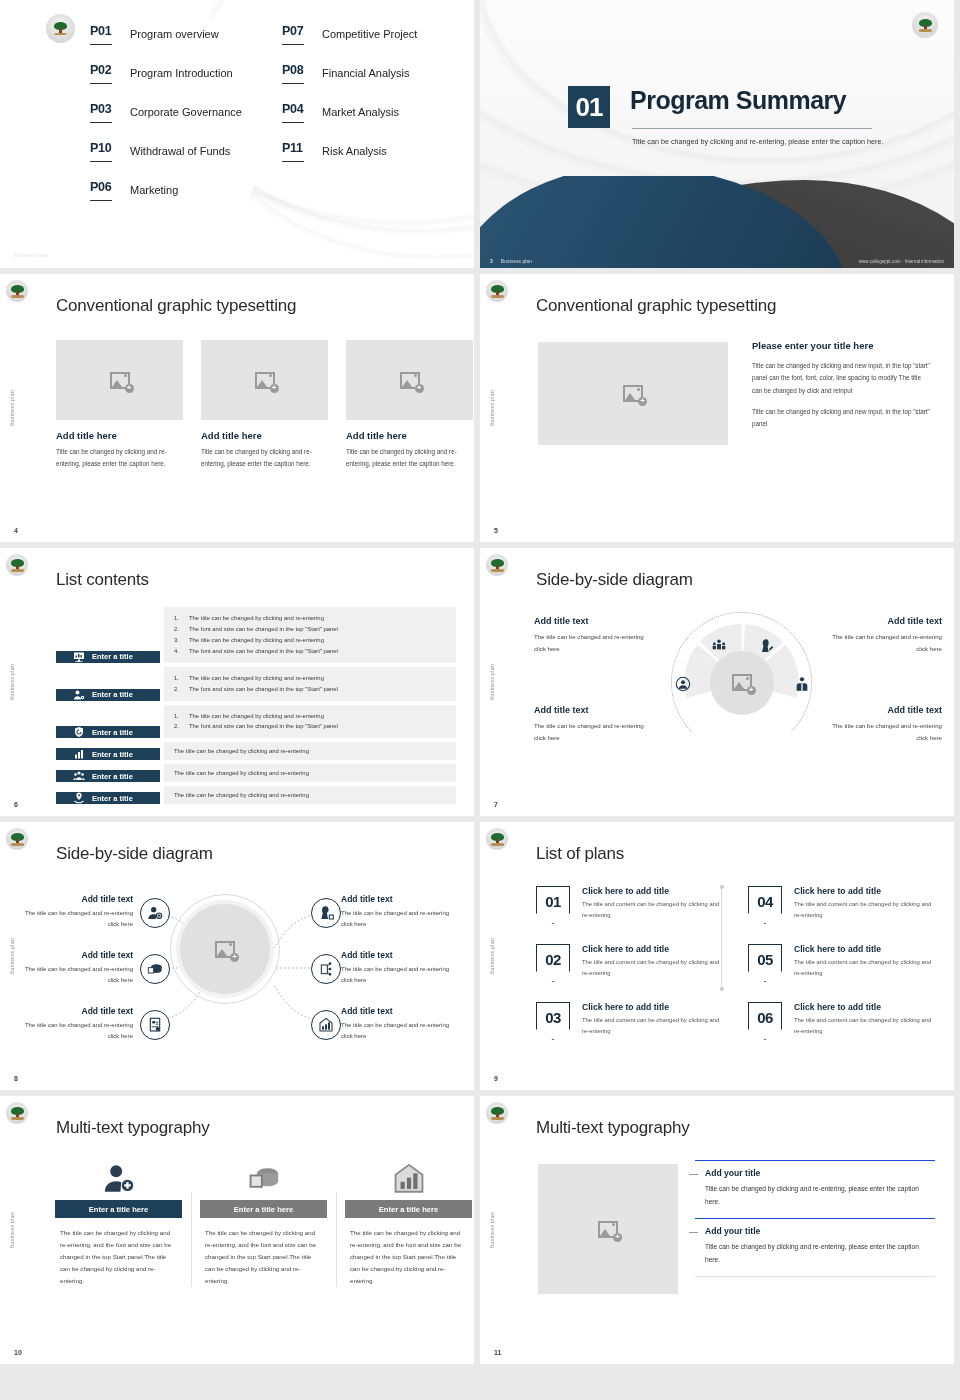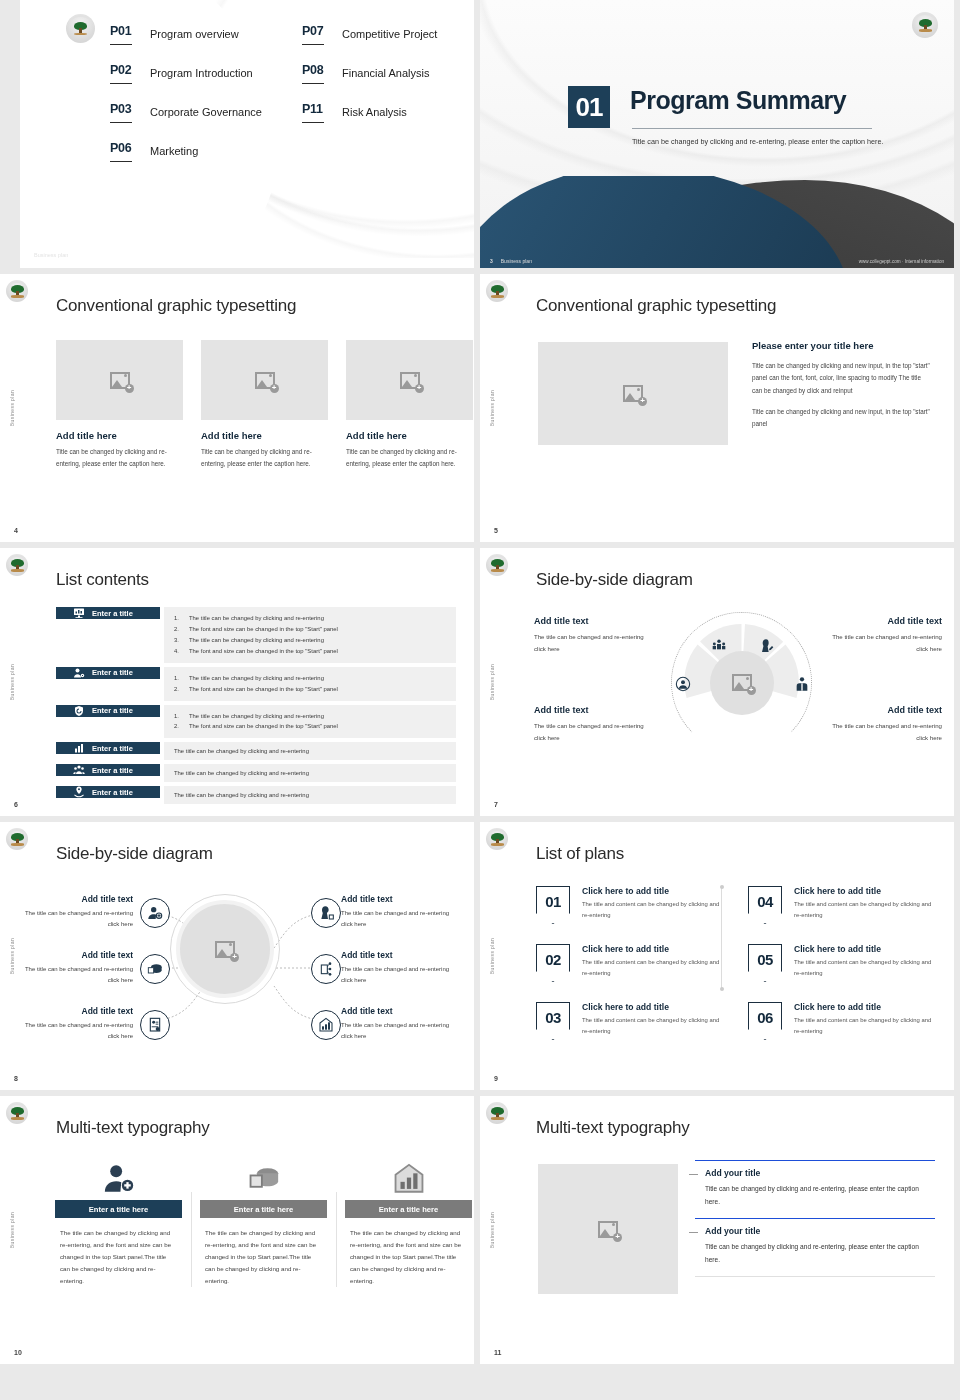--- a/index.html
+++ b/index.html
@@ -31,21 +31,21 @@
   .imgph { background:#e4e4e4; display:flex; align-items:center; justify-content:center; }
   .imgicon { position:relative; width:20px; height:17px; }
   .imgicon .frame { position:absolute; inset:0; border:2px solid #9a9a9a; }
   .imgicon .mtn { position:absolute; left:2px; bottom:2px; width:0; height:0;
     border-left:5px solid transparent; border-right:5px solid transparent; border-bottom:7px solid #9a9a9a;}
   .imgicon .sun { position:absolute; right:3px; top:2.5px; width:3px; height:3px; border-radius:50%; background:#9a9a9a;}
   .imgicon .plus { position:absolute; right:-4px; bottom:-4px; width:9px; height:9px; border-radius:50%;
      background:#9a9a9a; color:#fff; font-size:8px; line-height:8px; text-align:center; font-weight:bold;}
 
   
-  .s1 { background:#8b5cf6;margin-left:20px; }
+  .s1 { background:#8b5cf6; }
   .s1 .bgwaves { position:absolute; inset:0;
      background:
        radial-gradient(ellipse 420px 300px at 88% 20%, rgba(255,255,255,0) 58%, rgba(0,0,0,.035) 59%, rgba(255,255,255,0) 61%),
        radial-gradient(ellipse 380px 280px at 92% 30%, rgba(255,255,255,0) 62%, rgba(0,0,0,.03) 63%, rgba(255,255,255,0) 65%),
        radial-gradient(ellipse 470px 330px at 85% 14%, rgba(255,255,255,0) 55%, rgba(0,0,0,.03) 56%, rgba(255,255,255,0) 58%),
        linear-gradient(#fff,#fff); }
   .s1 .darkL { position:absolute; left:-160px; top:-30px; width:300px; height:340px; background:linear-gradient(160deg,#3d3d3d,#2c2c2c); }
   .s1 .blueL { position:absolute; left:-150px; top:50px; width:300px; height:260px; background:linear-gradient(145deg,#28506e,#1d3f58);
       border-radius:0 0 0 0; }
   .s1 .whiteCurve { position:absolute; left:-160px; top:-120px; width:420px; height:520px; background:#fff;
@@ -95,21 +95,21 @@
   .s4 p { font-size:6.3px; color:#444; line-height:1.85; margin-top:5px;}
 
   
   .s5 .ph { position:absolute; left:58px; top:68px; width:190px; height:103px;}
   .s5 .rt { position:absolute; left:272px; top:66px; width:178px;}
   .s5 h4 { font-size:9.5px; color:#12273a; font-weight:bold;}
   .s5 p { font-size:6.3px; color:#444; line-height:1.95; margin-top:9px;}
 
   
   .s6 .rows { position:absolute; left:56px; top:59px; width:400px; display:flex; flex-direction:column; gap:4px;}
-  .s6 .row { display:flex; gap:4px; align-items:flex-start;}
+  .s6 .row { display:flex; gap:4px; align-items:flex-end;}
   .s6 .tag { width:104px; background:#1d3f58; color:#fff; display:flex; align-items:center; gap:7px; padding-left:17px;}
   .s6 .tag span.t { font-size:7.5px; font-weight:bold;}
   .s6 .body { flex:1; background:#f0f0f0; padding:6px 10px; display:flex; flex-direction:column; justify-content:center;}
   .s6 .body ol { list-style:none; counter-reset:n;}
   .s6 .body li { counter-increment:n; font-size:5.9px; color:#3a3a3a; line-height:1.85; position:relative; padding-left:15px;}
   .s6 .body li:before { content:counter(n) "."; position:absolute; left:0; color:#3a3a3a;}
   .s6 .body .plain { font-size:5.9px; color:#3a3a3a;}
   .ico { width:12px; height:12px; display:block; }
 
   
@@ -203,20 +203,30 @@
           <div class="rule"></div>
         </div>
       <div class="item">
           <div class="pno">P08</div>
           <div class="lbl">Financial Analysis</div>
           <div class="rule"></div>
         </div>
       <div class="item">
           <div class="pno">P03</div>
           <div class="lbl">Corporate Governance</div>
+          <div class="rule"></div>
+        </div>
+      <div class="item">
+          <div class="pno">P04</div>
+          <div class="lbl">Market Analysis</div>
+          <div class="rule"></div>
+        </div>
+      <div class="item">
+          <div class="pno">P10</div>
+          <div class="lbl">Withdrawal of Funds</div>
           <div class="rule"></div>
         </div>
       <div class="item">
           <div class="pno">P11</div>
           <div class="lbl">Risk Analysis</div>
           <div class="rule"></div>
         </div>
       <div class="item">
           <div class="pno">P06</div>
           <div class="lbl">Marketing</div>

